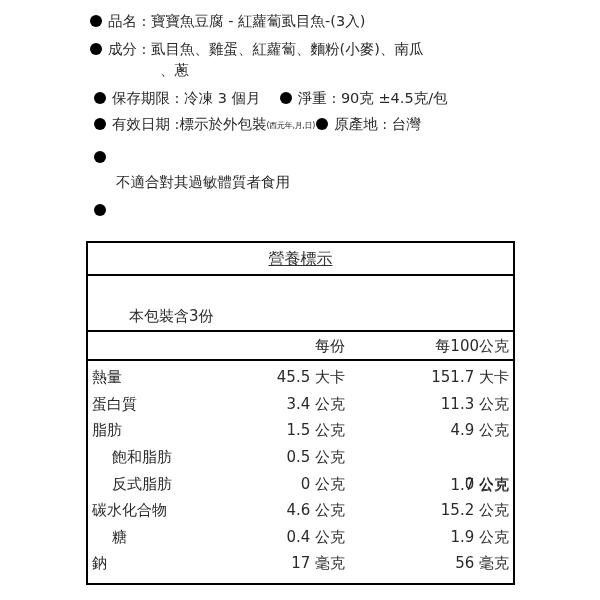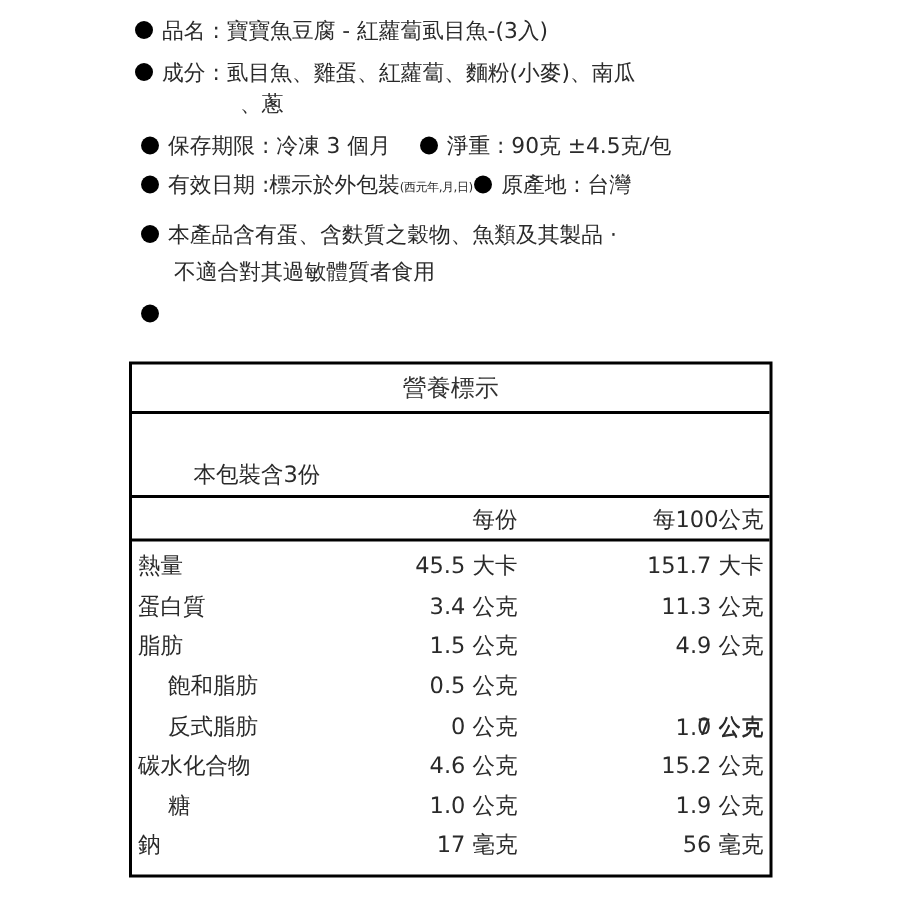--- a/index.html
+++ b/index.html
@@ -19,21 +19,21 @@
     }
     .small { font-size: 8px; vertical-align: 1px; letter-spacing: -0.3px; }
 
     .table {
       position: absolute; left: 86px; top: 241px; width: 425px; height: 340px;
       border: 2px solid #000; box-sizing: content-box;
     }
     .hline { position: absolute; left: 0; width: 100%; height: 2px; background: #000; }
     .title {
       position: absolute; left: 0; top: 4px; width: 100%; text-align: center;
-      font-size: 16px; line-height: 24px; color: #333;
+      font-size: 16px; line-height: 24px; color: #333; text-decoration: underline;
     }
     .cell { position: absolute; font-size: 15px; line-height: 20px; color: #2a2a2a; white-space: nowrap; }
     .lbl { left: 4px; }
     .indent { left: 24px; }
     .c1 { right: 168px; text-align: right; }
     .c2 { right: 4px; text-align: right; }
   </style>
 </head>
 <body>
 
@@ -49,21 +49,21 @@
   </div>
   <div class="line" style="left:94px; top:89px;">
     <span class="bullet"></span><span>保存期限 : 冷凍 3 個月</span>
     <span style="display:inline-block;width:10px;"></span>
     <span class="bullet"></span><span>淨重 : 90克 ±4.5克/包</span>
   </div>
   <div class="line" style="left:94px; top:115px;">
     <span class="bullet"></span><span>有效日期 :標示於外包裝</span><span class="small">(西元年,月,日)</span><span class="bullet" style="margin-left:1px;"></span><span>原產地 : 台灣</span>
   </div>
   <div class="line" style="left:94px; top:148px;">
-    <span class="bullet"></span><span>本產品含有蛋、含麩質之穀物、魚類及其製品 ·</span>
+    <span class="bullet"></span>
   </div>
   <div class="line" style="left:116px; top:173px;">
     <span>不適合對其過敏體質者食用</span>
   </div>
   <div class="line" style="left:94px; top:201px;">
     <span class="bullet"></span>
   </div>
 </div>
 
 <div class="table">
@@ -100,21 +100,21 @@
     <div class="cell c1" style="top:231px;">0 公克</div>
     <div class="cell c2" style="top:231px;">0 公克</div>
   </div>
   <div>
     <div class="cell lbl" style="top:257px;">碳水化合物</div>
     <div class="cell c1" style="top:257px;">4.6 公克</div>
     <div class="cell c2" style="top:257px;text-align:right;">15.2 公克</div>
   </div>
   <div>
     <div class="cell indent" style="top:284px;">糖</div>
-    <div class="cell c1" style="top:284px;">1.0 公克</div>
+    <div class="cell c1" style="top:284px;">0.4 公克</div>
     <div class="cell c2" style="top:284px;">1.9 公克</div>
   </div>
   <div>
     <div class="cell lbl" style="top:310px;">鈉</div>
     <div class="cell c1" style="top:310px;">17 毫克</div>
     <div class="cell c2" style="top:310px;">56 毫克</div>
   </div>
 </div>
 
 </body></html>

